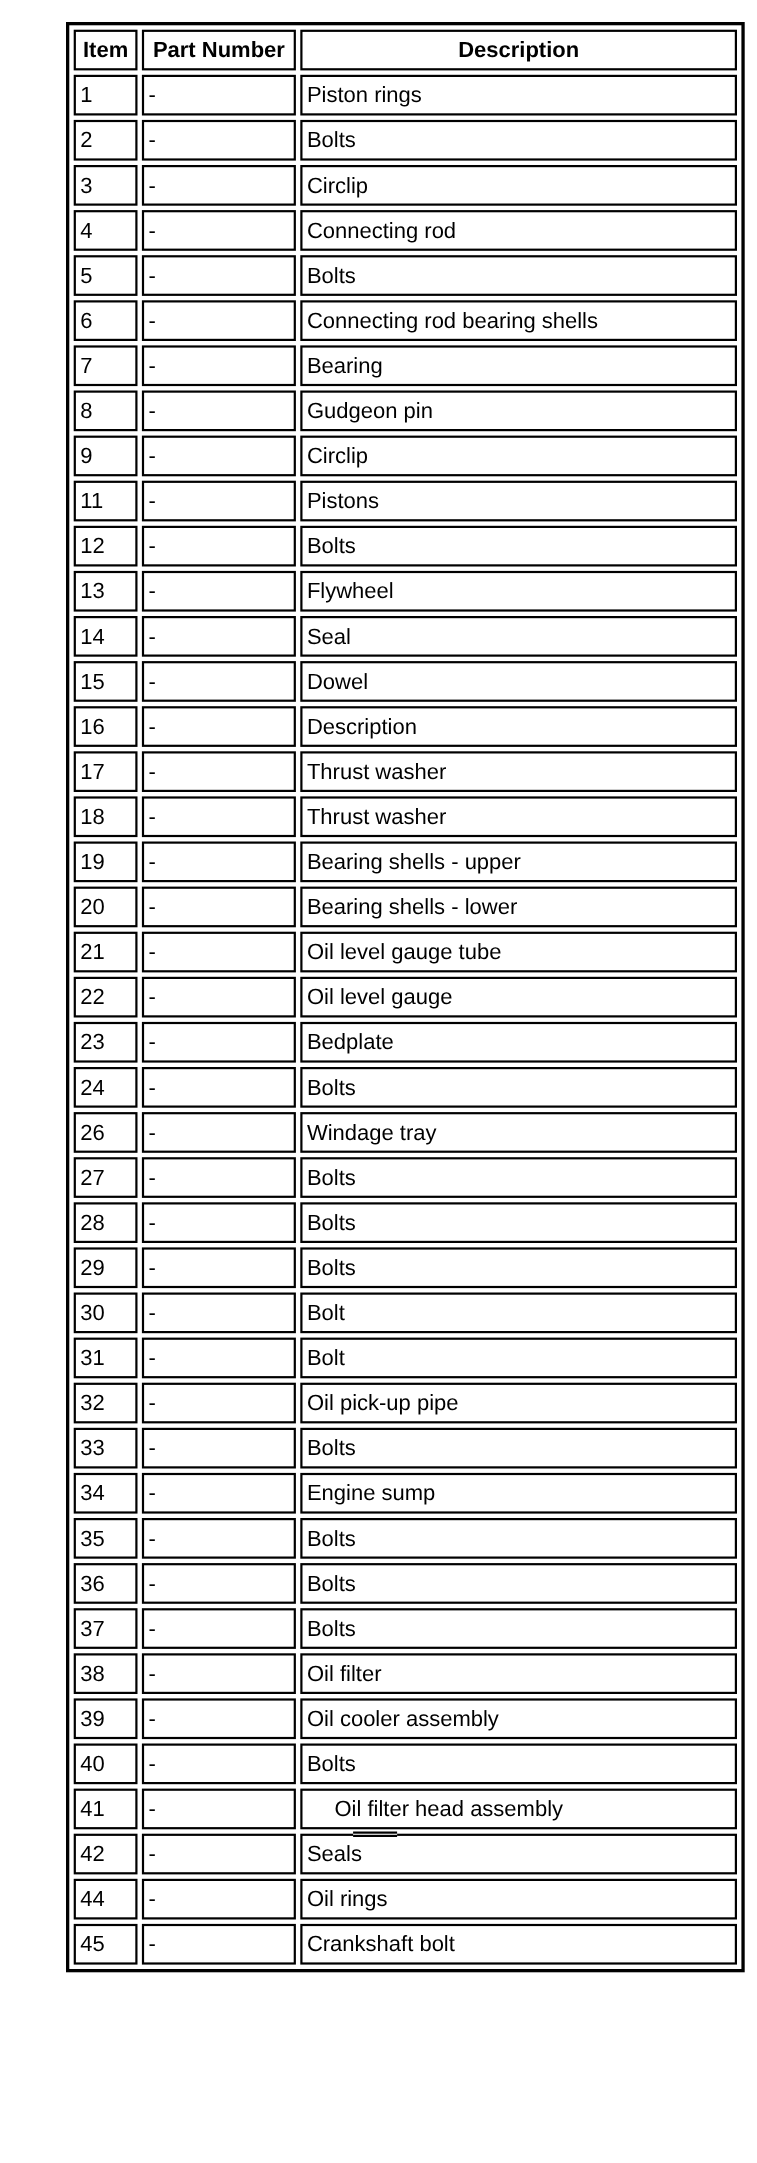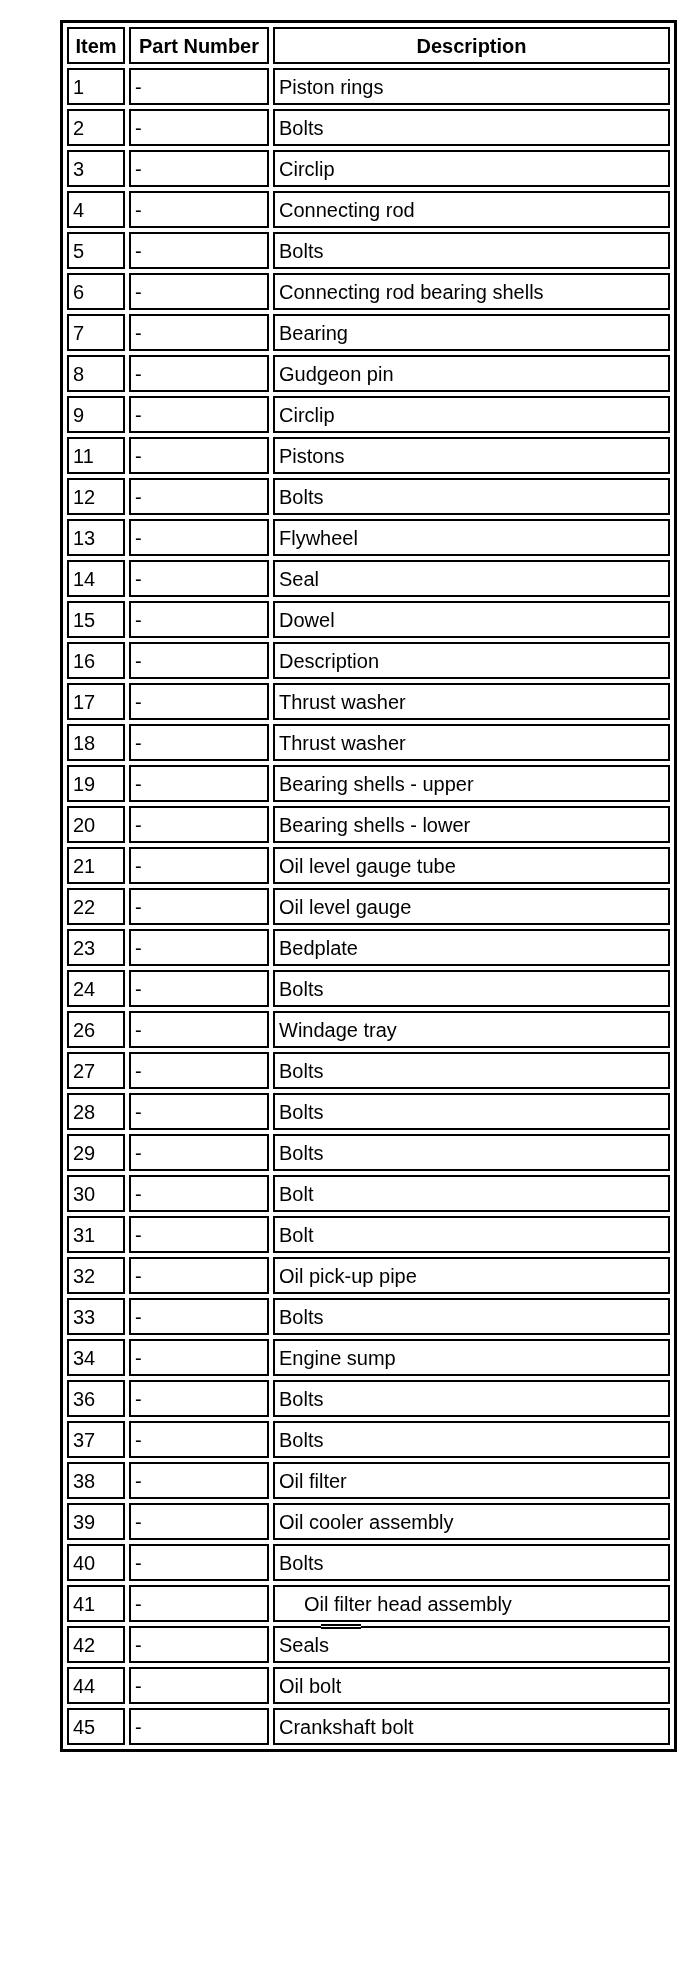--- a/index.html
+++ b/index.html
@@ -234,20 +234,25 @@
           <td class="col-item">33</td>
           <td class="col-part-number">-</td>
           <td class="col-description">Bolts</td>
         </tr>
         <tr>
           <td class="col-item">34</td>
           <td class="col-part-number">-</td>
           <td class="col-description">Engine sump</td>
         </tr>
         <tr>
+          <td class="col-item">35</td>
+          <td class="col-part-number">-</td>
+          <td class="col-description">Bolts</td>
+        </tr>
+        <tr>
           <td class="col-item">36</td>
           <td class="col-part-number">-</td>
           <td class="col-description">Bolts</td>
         </tr>
         <tr>
           <td class="col-item">37</td>
           <td class="col-part-number">-</td>
           <td class="col-description">Bolts</td>
         </tr>
         <tr>
@@ -271,21 +276,21 @@
           <td class="col-description artifact">Oil filter head assembly<span></span></td>
         </tr>
         <tr>
           <td class="col-item">42</td>
           <td class="col-part-number">-</td>
           <td class="col-description">Seals</td>
         </tr>
         <tr>
           <td class="col-item">44</td>
           <td class="col-part-number">-</td>
-          <td class="col-description">Oil bolt</td>
+          <td class="col-description">Oil rings</td>
         </tr>
         <tr>
           <td class="col-item">45</td>
           <td class="col-part-number">-</td>
           <td class="col-description">Crankshaft bolt</td>
         </tr>
       </tbody>
   </table>
 </div>
 

